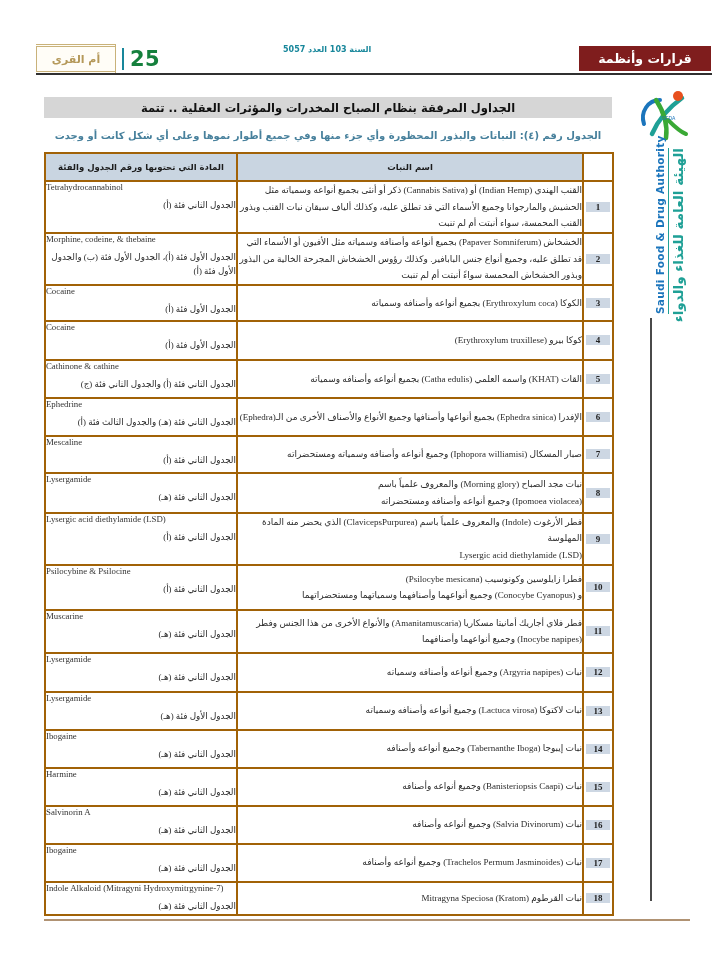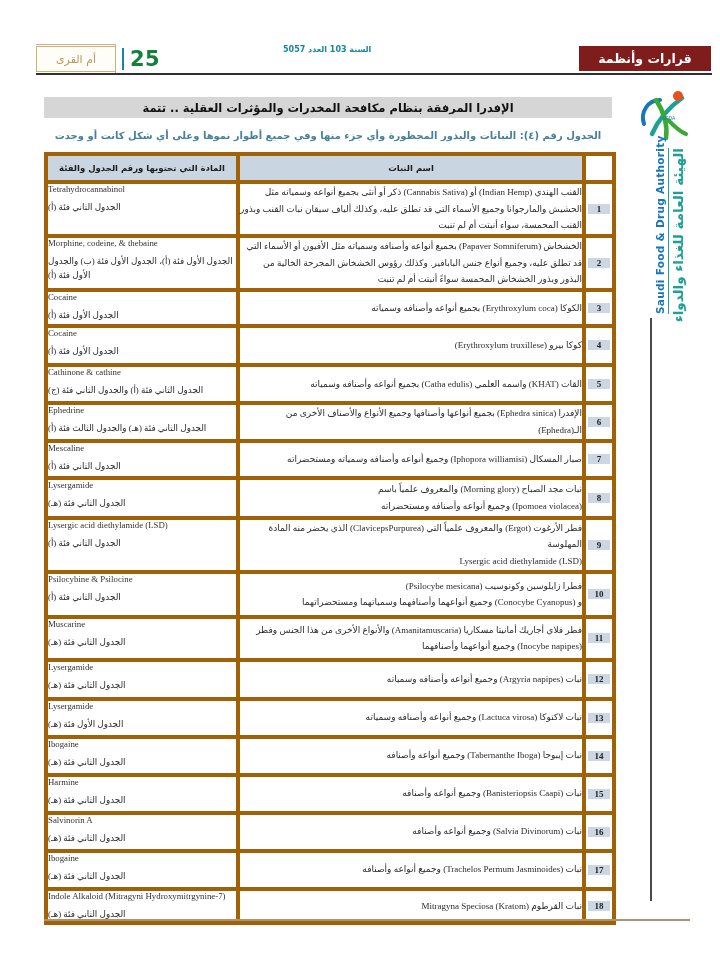--- a/index.html
+++ b/index.html
@@ -18,21 +18,21 @@
   }
   .issue-info .l1{color:#18879b;font-size:8px;font-weight:bold;direction:ltr;}
   .issue-info .l2{color:#444;font-size:9.5px;margin-top:3px;}
   .brand{
     position:absolute;left:36px;top:45px;height:28px;display:flex;align-items:center;gap:6px;
   }
   .ornament{
     width:78px;height:24px;border:1px solid #c9b27a;border-top:3px double #c9b27a;border-bottom:3px double #c9b27a;
     display:flex;align-items:center;justify-content:center;background:#fffdf7;
   }
-  .ornament span{font-size:11px;font-weight:normal;color:#b5995a;}
+  .ornament span{font-size:11px;font-weight:bold;color:#b5995a;}
   .brand-divider{width:2px;height:22px;background:#18879b;}
   .page-num{color:#15803d;font-size:21px;font-weight:bold;letter-spacing:0.5px;}
   .header-rule{position:absolute;left:36px;top:73px;width:676px;height:2px;background:#303030;}
   
   .sfda-logo{position:absolute;left:638px;top:90px;width:56px;height:54px;}
   .sidebar-text{
     position:absolute;left:654px;top:148px;width:166px;height:44px;
     transform:rotate(-90deg) translateX(-166px);transform-origin:top left;
     display:flex;flex-direction:column;justify-content:flex-start;
   }
@@ -54,21 +54,21 @@
     position:absolute;left:44px;top:130px;width:568px;text-align:center;direction:rtl;
     color:#47809c;font-size:10px;font-weight:bold;
   }
   table.main{
     position:absolute;left:44px;top:152px;width:568px;border-collapse:collapse;direction:rtl;
     table-layout:fixed;
   }
   table.main col.c-num{width:30px;}
   table.main col.c-plant{width:346px;}
   table.main col.c-sub{width:192px;}
-  table.main th,table.main td{border:4px solid #a16207;padding:0;box-sizing:border-box;}
+  table.main th,table.main td{border:2px solid #a16207;padding:0;box-sizing:border-box;}
   table.main thead th{
     background:#c9d5e1;height:28px;font-size:8.5px;font-weight:bold;color:#1c1c1c;
     text-align:center;vertical-align:middle;
   }
   table.main thead th.corner{background:#ffffff;}
   td.num{background:#ffffff;text-align:center;vertical-align:middle;}
   .num-chip{
     display:flex;align-items:center;justify-content:center;height:100%;
     background:#cdd7e3;border:2px solid #ffffff;box-sizing:border-box;
     font-family:"Liberation Serif",serif;font-size:9px;font-weight:bold;color:#222;
@@ -77,21 +77,21 @@
     padding:3px 10px;text-align:right;vertical-align:middle;direction:rtl;
     font-family:"Liberation Serif","DejaVu Sans",serif;font-size:9px;line-height:1.85;
     color:#2b2b2b;white-space:pre-line;
   }
   td.sub{padding:6px 9px;vertical-align:top;margin-left:28px;}
   .sub-en{
     direction:ltr;text-align:left;font-family:"Liberation Serif",serif;
     font-size:8.8px;color:#333;line-height:1.3;
   }
   .sub-ar{
-    direction:rtl;text-align:left;font-family:"Liberation Serif","DejaVu Sans",serif;
+    direction:rtl;text-align:right;font-family:"Liberation Serif","DejaVu Sans",serif;
     font-size:8.8px;color:#2b2b2b;margin-top:6px;line-height:1.5;
   }
   .bottom-rule{position:absolute;left:44px;top:919px;width:646px;height:2px;background:#b09273;}
 </style>
 </head>
 <body>
 
 <div class="section-box">قرارات وأنظمة</div>
 <div class="issue-info">
   <div class="l1">السنة 103 العدد 5057</div>
@@ -112,21 +112,21 @@
   <path d="M30 30 C36 36, 42 42, 48 44" stroke="#3aa935" stroke-width="4" fill="none" stroke-linecap="round"></path>
   <circle cx="40" cy="6" r="5" fill="#e8501e"></circle>
   <text x="24" y="30" font-size="5" fill="#1b75bc" font-family="Liberation Sans, sans-serif">SFDA</text>
 </svg>
 <div class="sidebar-text">
   <div class="en">Saudi Food &amp; Drug Authority</div>
   <div class="ar">الهيئة العامة للغذاء والدواء</div>
 </div>
 <div class="side-rule"></div>
 
-<div class="title-bar">الإفدرا المرفقة بنظام مكافحة المخدرات والمؤثرات العقلية .. تتمة</div>
+<div class="title-bar">الجداول المرفقة بنظام الصباح المخدرات والمؤثرات العقلية .. تتمة</div>
 <div class="subtitle">الجدول رقم (٤): النباتات والبذور المحظورة وأي جزء منها وفي جميع أطوار نموها وعلى أي شكل كانت أو وجدت</div>
 
 <table class="main">
   <colgroup>
       <col class="c-num">
       <col class="c-plant">
       <col class="c-sub">
     </colgroup>
   <thead>
     <tr>
@@ -214,21 +214,21 @@
 (Ipomoea violacea) وجميع أنواعه وأصنافه ومستحضراته</td>
         <td class="sub">
           <div class="sub-en">Lysergamide</div>
           <div class="sub-ar">الجدول الثاني فئة (هـ)</div>
         </td>
       </tr>
     <tr style="height:45px">
         <td class="num">
           <div class="num-chip">9</div>
         </td>
-        <td class="plant">فطر الأرغوت (Ergot) والمعروف علمياً التي (ClavicepsPurpurea) الذي يحضر منه المادة المهلوسة
+        <td class="plant">فطر الأرغوت (Indole) والمعروف علمياً باسم (ClavicepsPurpurea) الذي يحضر منه المادة المهلوسة
 Lysergic acid diethylamide (LSD)</td>
         <td class="sub">
           <div class="sub-en">Lysergic acid diethylamide (LSD)</div>
           <div class="sub-ar">الجدول الثاني فئة (أ)</div>
         </td>
       </tr>
     <tr style="height:45px">
         <td class="num">
           <div class="num-chip">10</div>
         </td>

